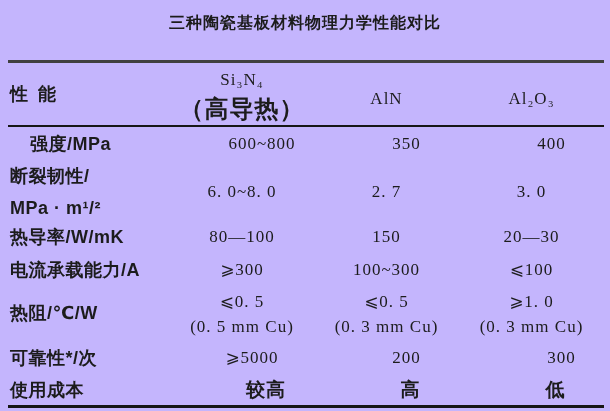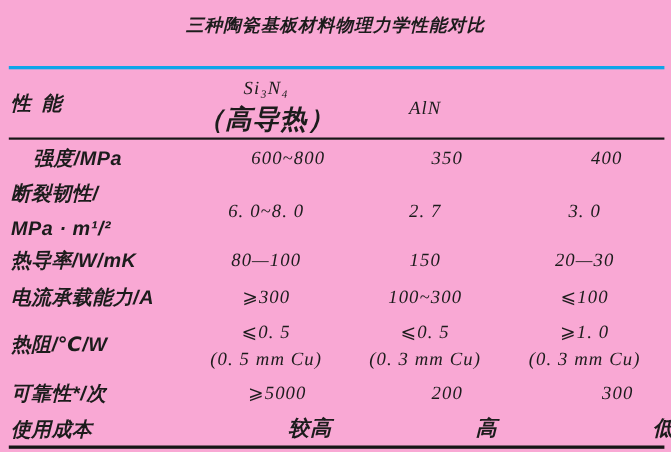--- a/index.html
+++ b/index.html
@@ -1,39 +1,38 @@
 <!DOCTYPE html>
 <html><head>
 <meta charset="utf-8">
 <style>
   html,body { margin:0; padding:0; }
   .page {
     position:relative;
     width:610px; height:411px;
-    background:#f9a8d4;
+    background:#c4b5fd;
     color:#1c1c1c;
     font-family:"Liberation Serif","DejaVu Serif","DejaVu Sans",serif;
     overflow:hidden;
-    font-style:italic;
   }
   .title {
     position:absolute; top:13px; left:0; width:100%;
     text-align:center;
     font-family:"Liberation Sans","DejaVu Sans",sans-serif;
     font-weight:bold; font-size:16px; letter-spacing:1px;
   }
   .tbl {
     position:absolute; top:60px; left:8px; width:596px;
-    border-top:3px solid #0ea5e9;
+    border-top:3px solid #404040;
     border-bottom:3px solid #161616;
   }
   .row { display:grid; grid-template-columns:162px 144px 145px 145px; }
   .row.header { height:62px; border-bottom:2px solid #161616; }
   .r1 { height:33px;margin-left:20px; } .r2 { height:60px; } .r3 { height:33px; }
-  .r4 { height:33px; } .r5 { height:55px; } .r6 { height:34px;gap:10px; } .r7 { height:30px;gap:16px; }
+  .r4 { height:33px; } .r5 { height:55px; } .r6 { height:34px;gap:10px; } .r7 { height:30px; }
   .cell {
     display:flex; flex-direction:column; justify-content:center; align-items:center;
     text-align:center; font-size:17px; letter-spacing:1px;
   }
   .cell.label {
     align-items:flex-start; text-align:left; padding-left:2px;
     font-family:"Liberation Sans","DejaVu Sans",sans-serif;
     font-weight:bold; font-size:18px; letter-spacing:0.5px;
   }
   .ln { display:block; line-height:22px; white-space:nowrap; }
@@ -63,20 +62,23 @@
     <div class="row header">
       <div class="cell label hdr-prop">
         <span class="ln">性能</span>
       </div>
       <div class="cell">
         <span class="ln">Si₃N₄</span>
         <span class="ln cjk">（高导热）</span>
       </div>
       <div class="cell hdr-single">
         <span class="ln">AlN</span>
+      </div>
+      <div class="cell hdr-single">
+        <span class="ln">Al₂O₃</span>
       </div>
     </div>
 
     <div class="row r1">
       <div class="cell label">
         <span class="ln">强度/MPa</span>
       </div>
       <div class="cell">
         <span class="ln">600~800</span>
       </div>

